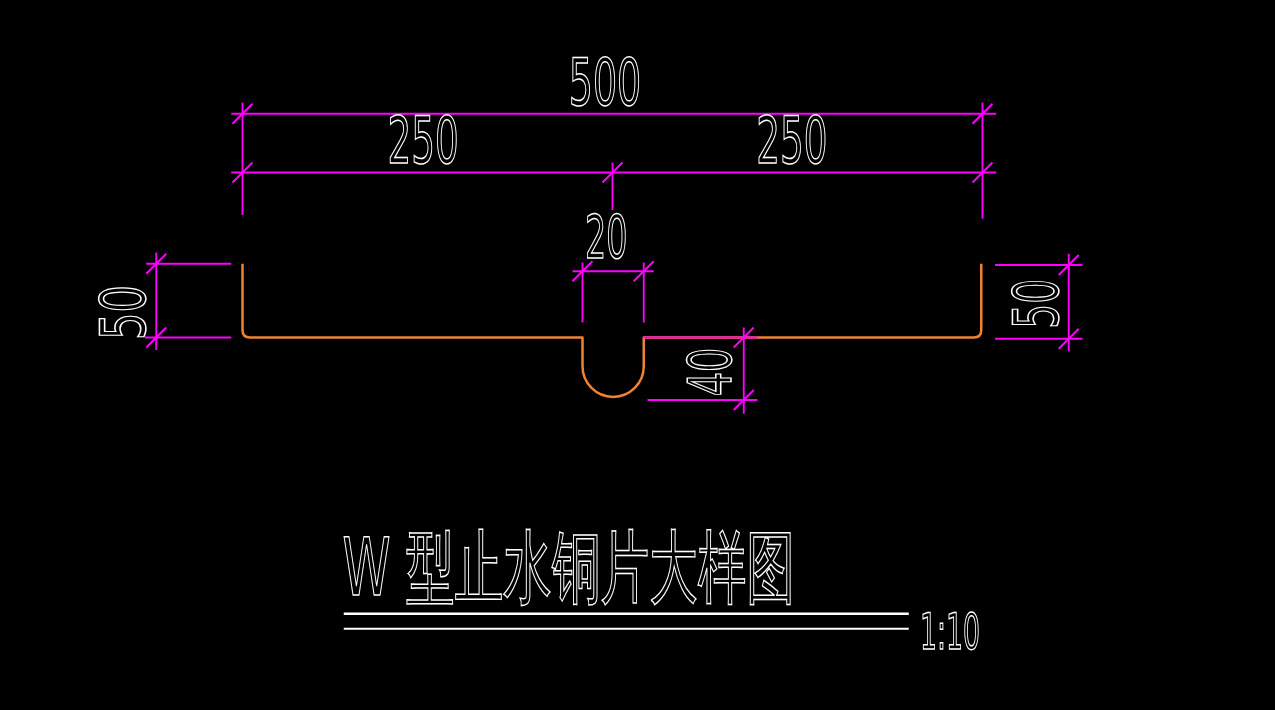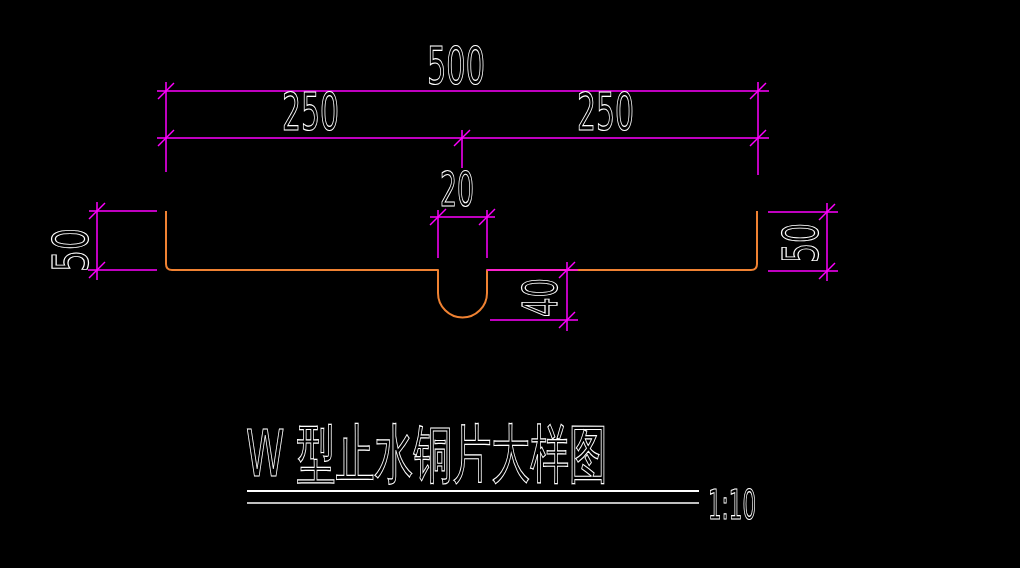--- a/index.html
+++ b/index.html
@@ -9,20 +9,21 @@
     width: 1020px;
     height: 568px;
     overflow: hidden;
     font-family: "DejaVu Sans", "Liberation Sans", sans-serif;
   }
   .canvas-wrap {
     position: relative;
     width: 984px;
     height: 568px;
     background: var(--color-background, #000);
+    margin-left: 28px;
   }
   svg { display: block; }
 
   .dim-line {
     stroke: var(--color-dimension, #FF00FF);
     stroke-width: 1.5;
     fill: none;
   }
   .tick {
     stroke: var(--color-dimension, #FF00FF);

